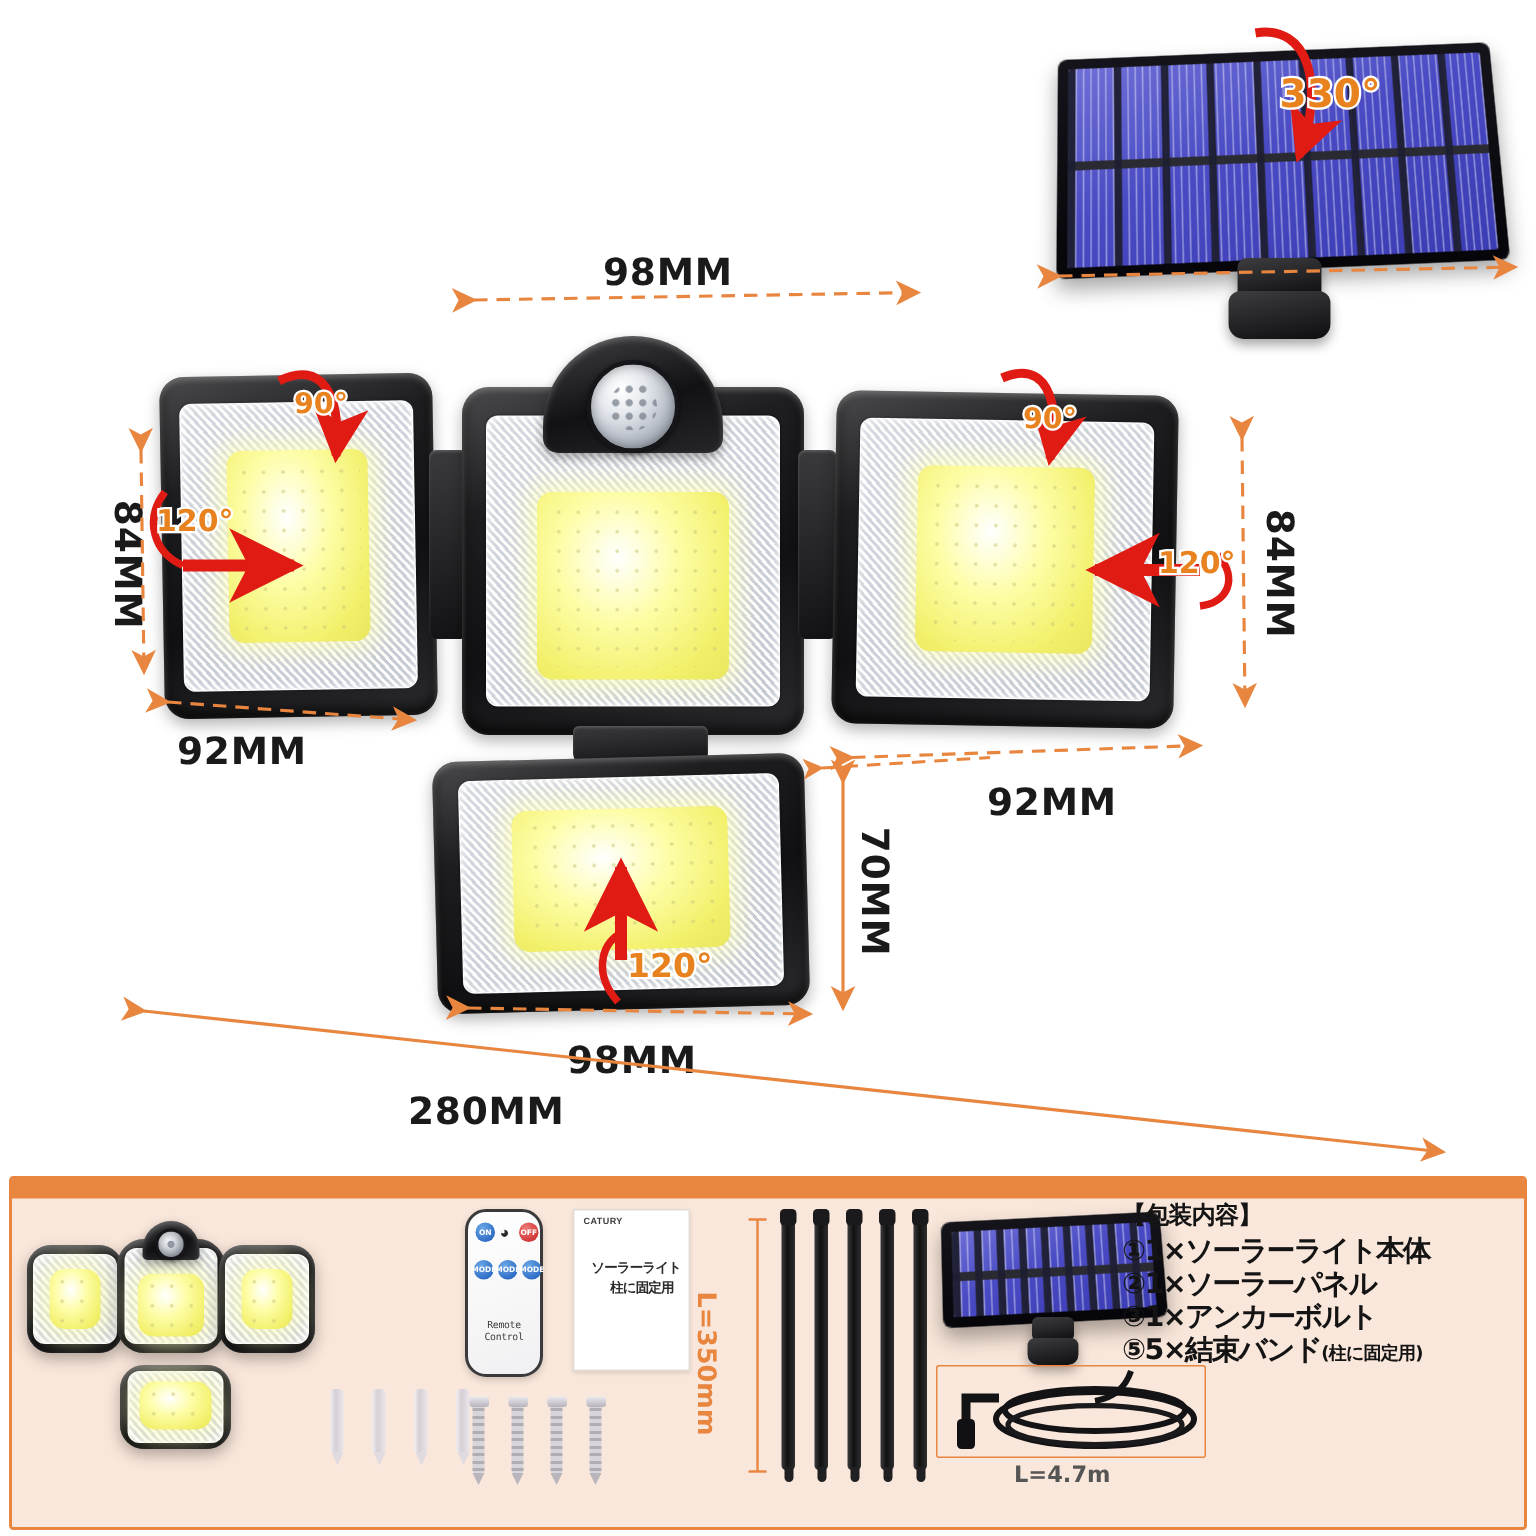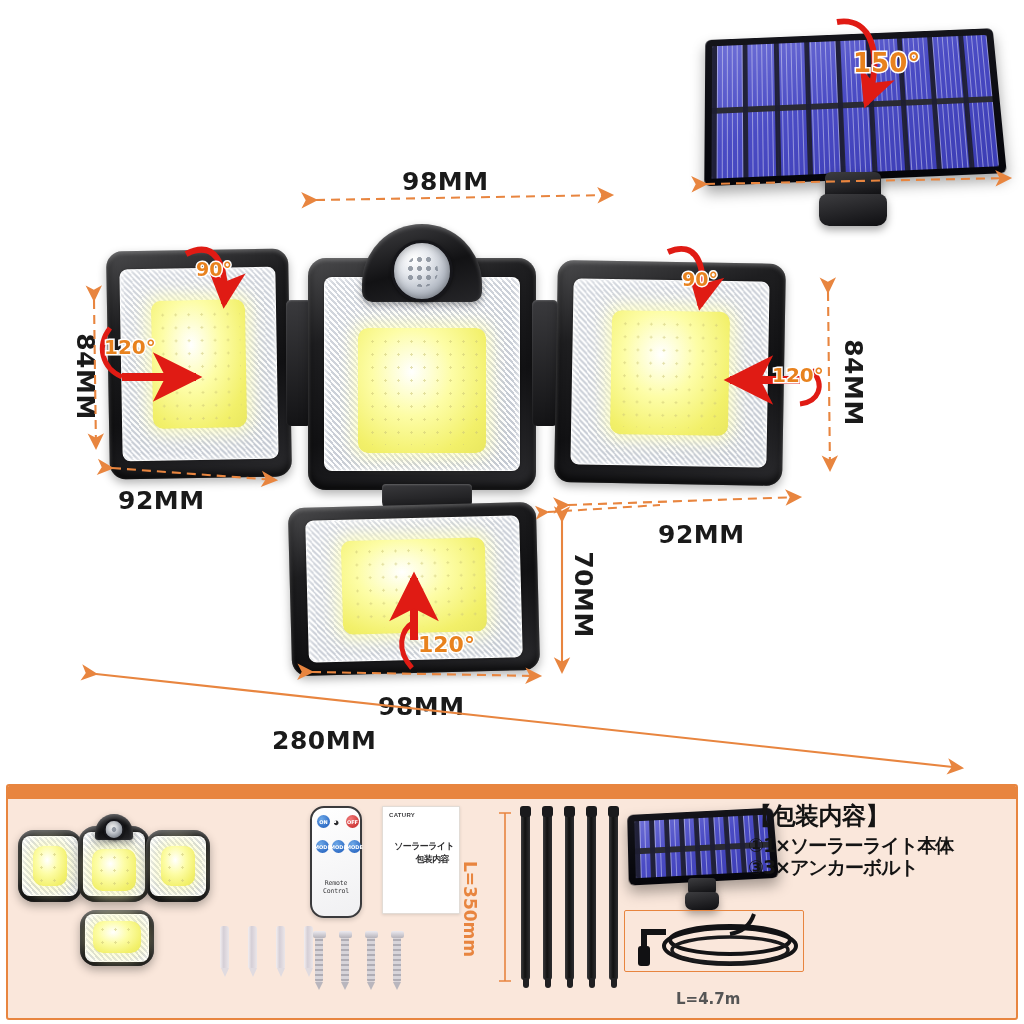--- a/index.html
+++ b/index.html
@@ -142,21 +142,21 @@
     overflow:hidden;
   }
   .pkg-topbar { position:absolute; left:0; top:0; width:100%; height:13px; background:#E8853F; }
 
   .pkg-list {
     position:absolute; right:6px; top:14px;
     width:262px;
     font-family:"DejaVu Sans", sans-serif;
     color:#141414;
   }
-  .pkg-list .head { font-size:24px; font-weight:700; margin-bottom:2px; letter-spacing:-0.5px;}
+  .pkg-list .head { font-size:16px; font-weight:700; margin-bottom:2px; letter-spacing:-0.5px;}
   .pkg-list li {
     list-style:none; font-size:19px; font-weight:700; line-height:1.16;
     letter-spacing:-1.1px; white-space:nowrap;
   }
   .pkg-list li .small { font-size:12px; letter-spacing:-0.5px; }
 
   
   .remote {
     position:absolute;
     background: linear-gradient(160deg,#ffffff,#f0f0f2);
@@ -353,21 +353,21 @@
     <div class="dim-label" style="left:272px; top:726px; font-size:25px;">280MM</div>
 
     <div class="angle-label" style="left:196px; top:258px; font-size:19px;">90°</div>
     <div class="angle-label" style="left:104px; top:335px; font-size:20px;">120°</div>
 
     <div class="angle-label" style="left:682px; top:268px; font-size:19px;">90°</div>
     <div class="angle-label" style="left:772px; top:363px; font-size:20px;">120°</div>
 
     <div class="angle-label" style="left:418px; top:632px; font-size:22px;">120°</div>
 
-    <div class="angle-label" style="left:853px; top:48px; font-size:26px;">150°</div>
+    <div class="angle-label" style="left:853px; top:48px; font-size:26px;">330°</div>
   </div>
 
   <div class="pkg">
     <div class="pkg-topbar"></div>
 
     <div style="position:absolute; left:8px; top:22px; width:190px; height:190px;">
       <div class="lamp" style="left:2px; top:22px; width:64px; height:72px;">
         <div class="body">
             <div class="lens"></div>
             <div class="cob"></div>
@@ -424,21 +424,21 @@
           <div class="shead"></div>
         </div>
       <div class="screw" style="left:385px; top:150px;">
           <div class="shead"></div>
         </div>
     </div>
 
     <div class="manual" style="left:374px; top:20px; width:78px; height:108px;">
       <div class="brand">CATURY</div>
       <div class="mtitle">ソーラーライト</div>
-      <div class="mtitle" style="top:46px; right:10px;">包装内容</div>
+      <div class="mtitle" style="top:46px; right:10px;">柱に固定用</div>
     </div>
 
     <div>
       <div class="tie" style="left:513px; top:26px; height:168px;">
           <div class="head"></div>
           <div class="tip"></div>
         </div>
       <div class="tie" style="left:535px; top:26px; height:168px;">
           <div class="head"></div>
           <div class="tip"></div>
@@ -474,27 +474,33 @@
 
     <div class="cable-box" style="left:616px; top:124px; width:180px; height:62px;"></div>
     <svg style="position:absolute;left:610px;top:118px;width:200px;height:80px;pointer-events:none;">
       <ellipse cx="112" cy="42" rx="66" ry="18" fill="none" stroke="#131315" stroke-width="4"></ellipse>
       <ellipse cx="112" cy="36" rx="60" ry="14" fill="none" stroke="#131315" stroke-width="4"></ellipse>
       <ellipse cx="112" cy="46" rx="58" ry="13" fill="none" stroke="#1a1a1c" stroke-width="3.5"></ellipse>
       <path d="M136,10 C132,22 124,28 112,30" fill="none" stroke="#131315" stroke-width="4"></path>
       <path d="M48,28 L26,28 L26,44" fill="none" stroke="#131315" stroke-width="6"></path>
       <rect x="20" y="42" width="12" height="20" rx="3" fill="#111113"></rect>
     </svg>
-    <div class="cable-dim" style="left:668px; top:204px;">L=4.7m</div>
+    <div class="cable-dim" style="left:668px; top:188px;">L=4.7m</div>
 
     <div class="pkg-list">
       <div class="head">【包装内容】</div>
       <ul>
         <li>
           <span>①</span><span>1×ソーラーライト本体</span>
         </li>
         <li>
-          <span>③</span><span>3×アンカーボルト</span>
+          <span>②</span><span>1×ソーラーパネル</span>
+        </li>
+        <li>
+          <span>③</span><span>1×アンカーボルト</span>
+        </li>
+        <li>
+          <span>⑤</span><span>5×結束バンド</span><span class="small">(柱に固定用)</span>
         </li>
       </ul>
     </div>
   </div>
 </div>
 
 </body></html>

